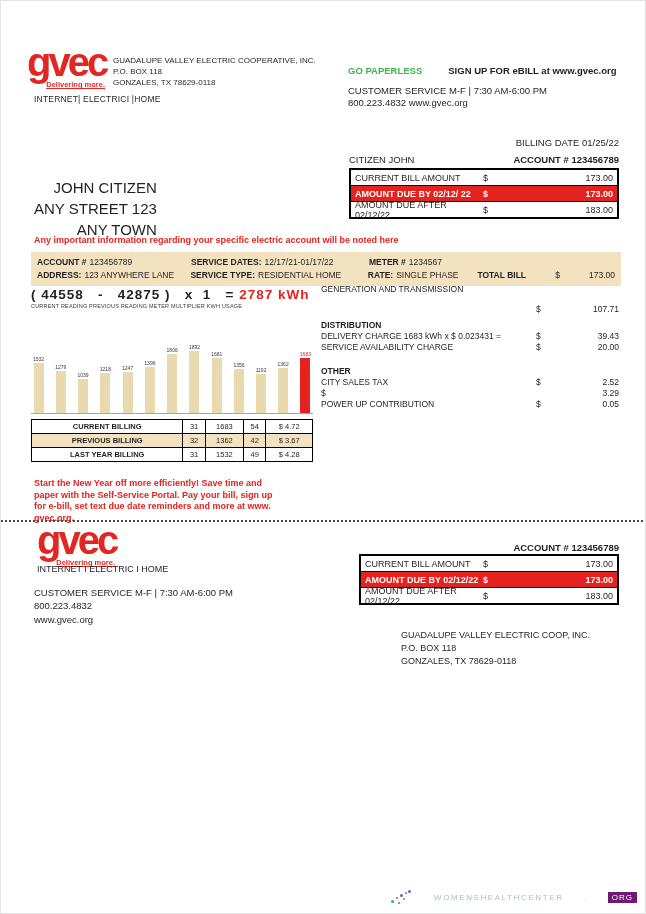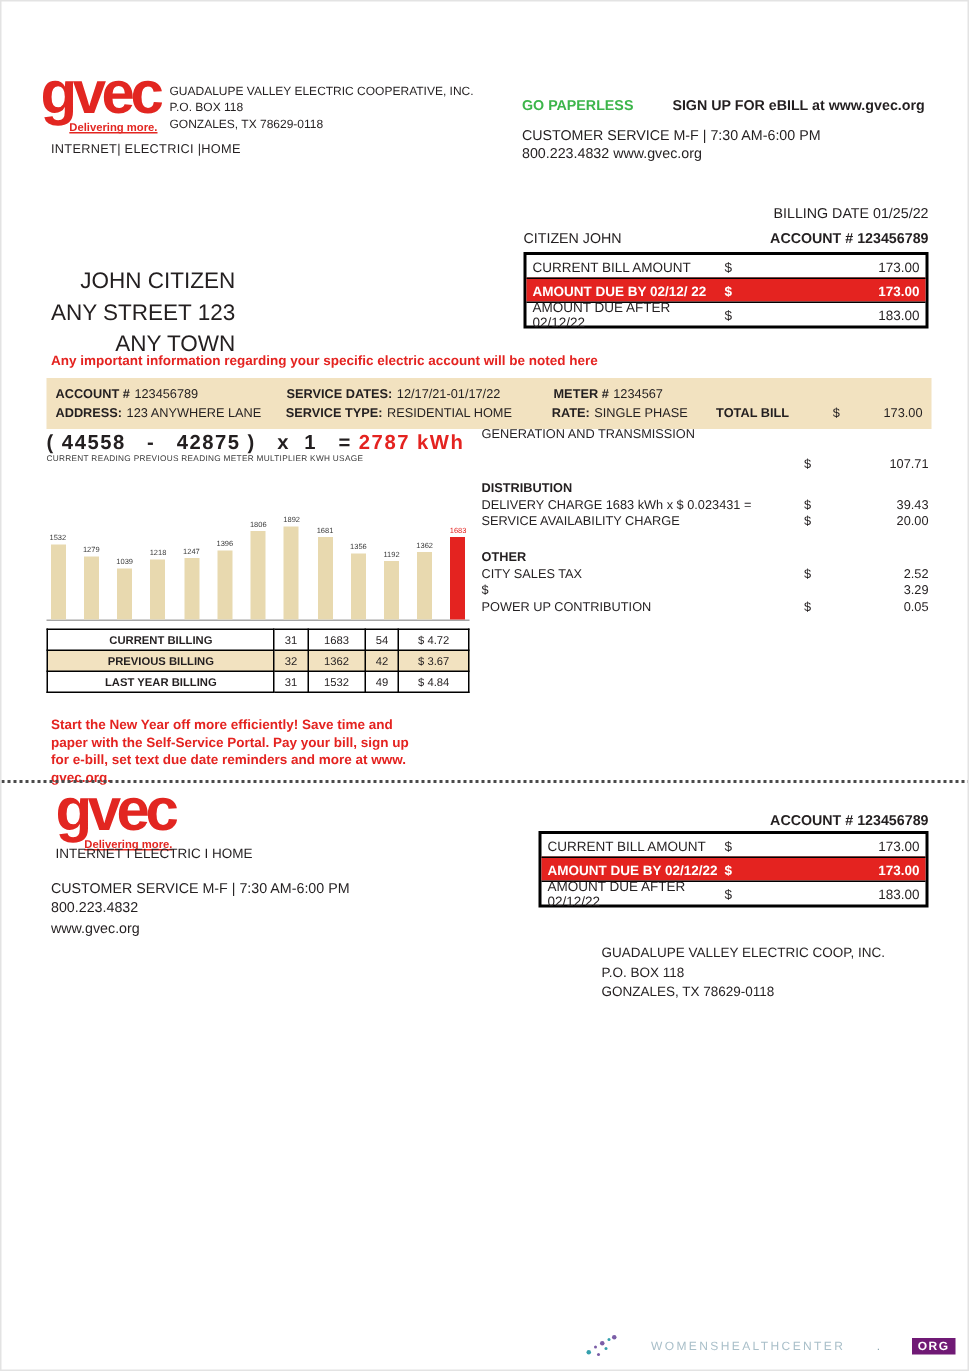--- a/index.html
+++ b/index.html
@@ -83,21 +83,21 @@
   .wm-dots i { position:absolute; border-radius:50%; display:block; }
   .wm-dots i:nth-child(1){ left:2px;  top:11px; width:3px; height:3px; background:#35a0ad; }
   .wm-dots i:nth-child(2){ left:7px;  top:8px;  width:2px; height:2px; background:#7b5ea7; }
   .wm-dots i:nth-child(3){ left:11px; top:5px;  width:3px; height:3px; background:#7b5ea7; }
   .wm-dots i:nth-child(4){ left:16px; top:3px;  width:2px; height:2px; background:#35a0ad; }
   .wm-dots i:nth-child(5){ left:19px; top:1px;  width:3px; height:3px; background:#7b5ea7; }
   .wm-dots i:nth-child(6){ left:14px; top:9px;  width:2px; height:2px; background:#35a0ad; }
   .wm-dots i:nth-child(7){ left:9px;  top:13px; width:2px; height:2px; background:#7b5ea7; }
   .wm-text { font-size:8px; letter-spacing:1.6px; color:#a9bfc9; }
   .wm-dot { font-size:8px; color:#8aa5b0; }
-  .wm-badge { font-size:8px; letter-spacing:1px; color:#fff; background:#701a75; padding:1px 4px;font-weight:bold; }
+  .wm-badge { font-size:8px; letter-spacing:1px; color:#fff; background:#701a75; padding:1px 4px; }
 </style>
 </head>
 <body>
 
 <div class="page">
 
   <div class="abs logo" id="logo1">
     <div class="gvec">gvec</div>
     <div class="tagline">Delivering more.</div>
   </div>
@@ -276,21 +276,21 @@
       <td>32</td>
       <td>1362</td>
       <td>42</td>
       <td>$ 3.67</td>
     </tr>
     <tr>
       <td class="rowlbl">LAST YEAR BILLING</td>
       <td>31</td>
       <td>1532</td>
       <td>49</td>
-      <td>$ 4.84</td>
+      <td>$ 4.28</td>
     </tr>
   </tbody>
     </table>
 
   <div class="abs" id="promo">
     <div>Start the New Year off more efficiently! Save time and</div>
     <div>paper with the Self-Service Portal. Pay your bill, sign up</div>
     <div>for e-bill, set text due date reminders and more at www.</div>
     <div>gvec.org.</div>
   </div>

